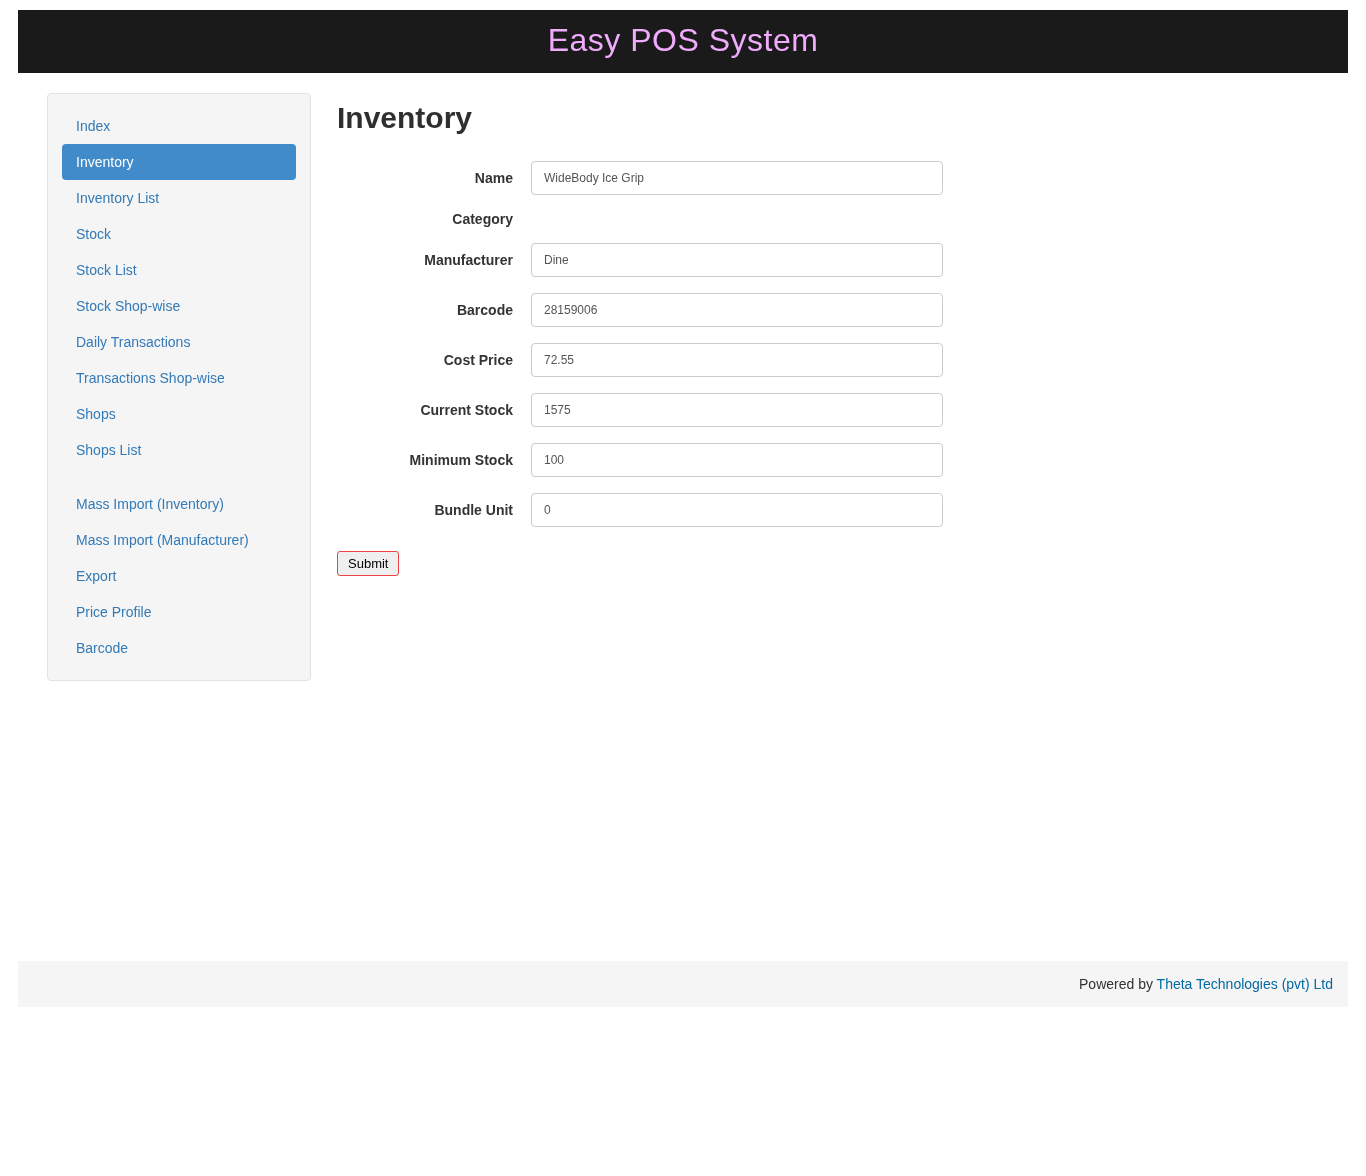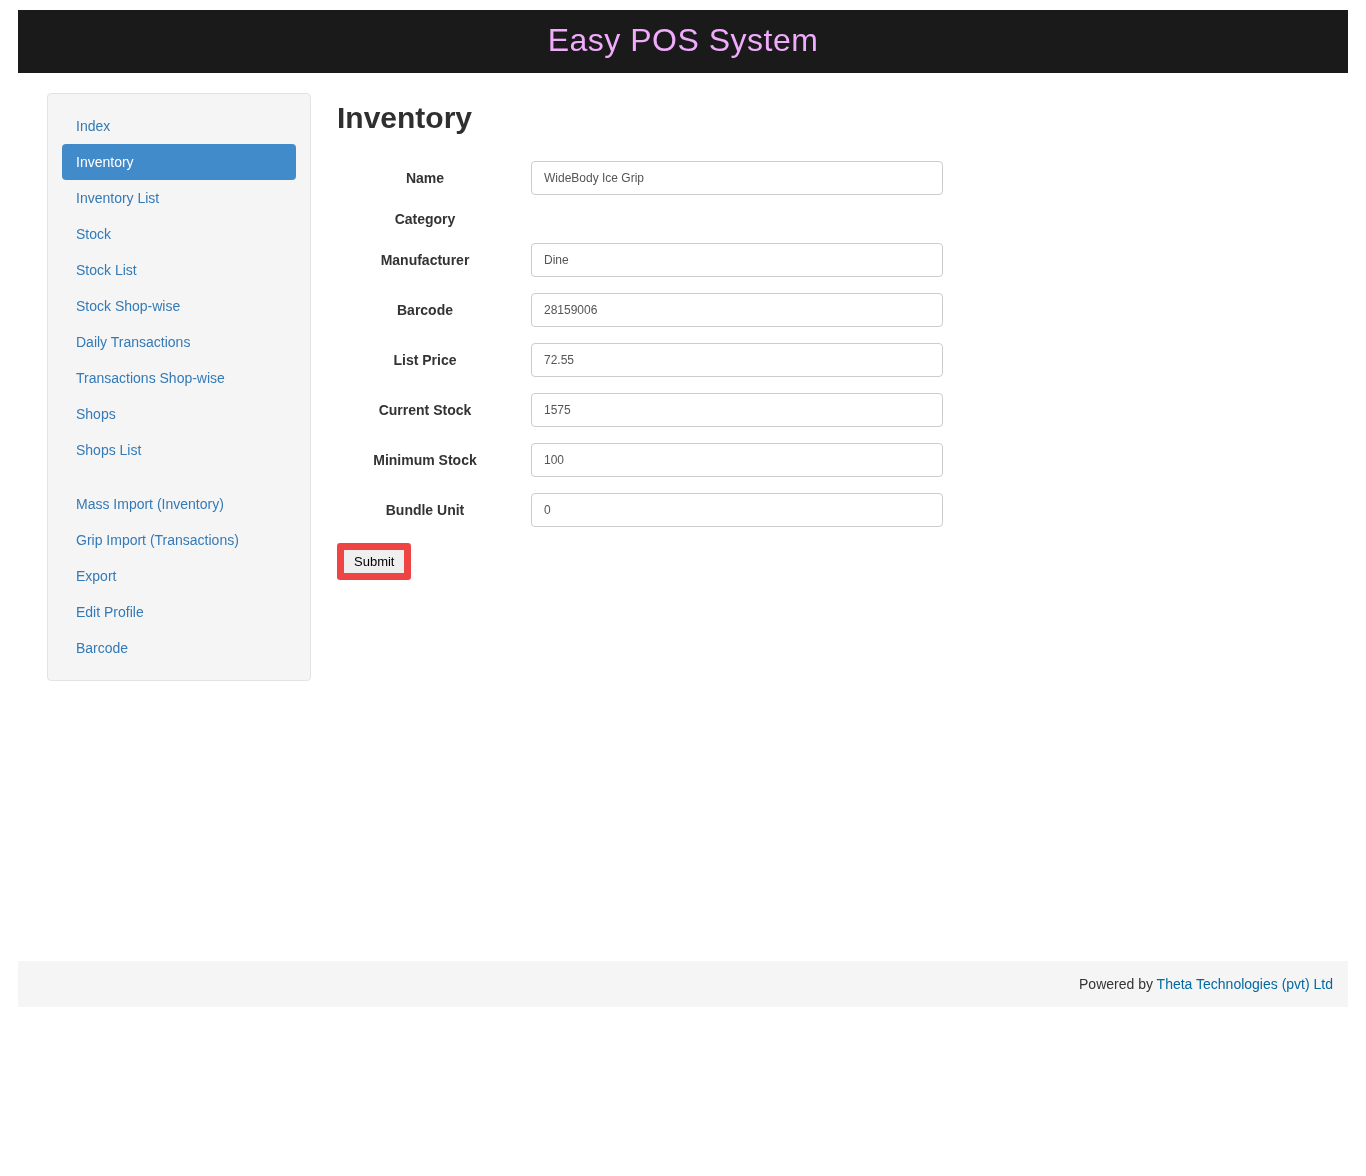--- a/index.html
+++ b/index.html
@@ -62,46 +62,46 @@
   color: #2f2f2f;
   margin: 8px 0 26px 0;
 }
 .form-row {
   display: flex;
   margin-bottom: 16px;
   align-items: center;
 }
 .form-label {
   width: 194px;
-  text-align: center;
+  text-align: right;
   font-weight: 700;
   padding-right: 18px;
   font-size: 14px;
 }
 .form-input {
   width: 412px;
 }
 .form-input input {
   width: 100%;
   padding: 7px 12px;
   font-size: 12px;
   color: #555;
   border: 1px solid #ccc;
   border-radius: 4px;
   height: 34px;
   background: #fff;
 }
 .submit-btn {
   background: #efefef;
-  border: 7px solid #ef4444;
+  border: 1px solid #ef4444;
   border-radius: 3px;
   padding: 4px 10px;
   font-size: 13px;
   cursor: pointer;
-  margin-top: 0;
+  margin-top: 8px;
   font-family: inherit;
 }
 .footer {
   background: #f5f5f5;
   margin: 280px 18px 15px 18px;
   padding: 15px;
   text-align: right;
   font-size: 14px;
   color: #333;
 }
@@ -148,27 +148,27 @@
           <a>Shops</a>
         </li>
       <li>
           <a>Shops List</a>
         </li>
       <li class="nav-sep"></li>
       <li>
           <a>Mass Import (Inventory)</a>
         </li>
       <li>
-          <a>Grip Import (Transactions)</a>
+          <a>Mass Import (Manufacturer)</a>
         </li>
       <li>
           <a>Export</a>
         </li>
       <li>
-          <a>Edit Profile</a>
+          <a>Price Profile</a>
         </li>
       <li>
           <a>Barcode</a>
         </li>
     </ul>
   </div>
 
   <div class="main">
     <h2 class="page-title">Inventory</h2>
 
@@ -181,21 +181,21 @@
     </div>
     <div class="form-row">
       <div class="form-label">Manufacturer</div>
       <div class="form-input"><input type="text" value="Dine" style=""></div>
     </div>
     <div class="form-row">
       <div class="form-label">Barcode</div>
       <div class="form-input"><input type="text" value="28159006" style=""></div>
     </div>
     <div class="form-row">
-      <div class="form-label">List Price</div>
+      <div class="form-label">Cost Price</div>
       <div class="form-input"><input type="text" value="72.55" style=""></div>
     </div>
     <div class="form-row">
       <div class="form-label">Current Stock</div>
       <div class="form-input"><input type="text" value="1575" style=""></div>
     </div>
     <div class="form-row">
       <div class="form-label">Minimum Stock</div>
       <div class="form-input"><input type="text" value="100" style=""></div>
     </div>

